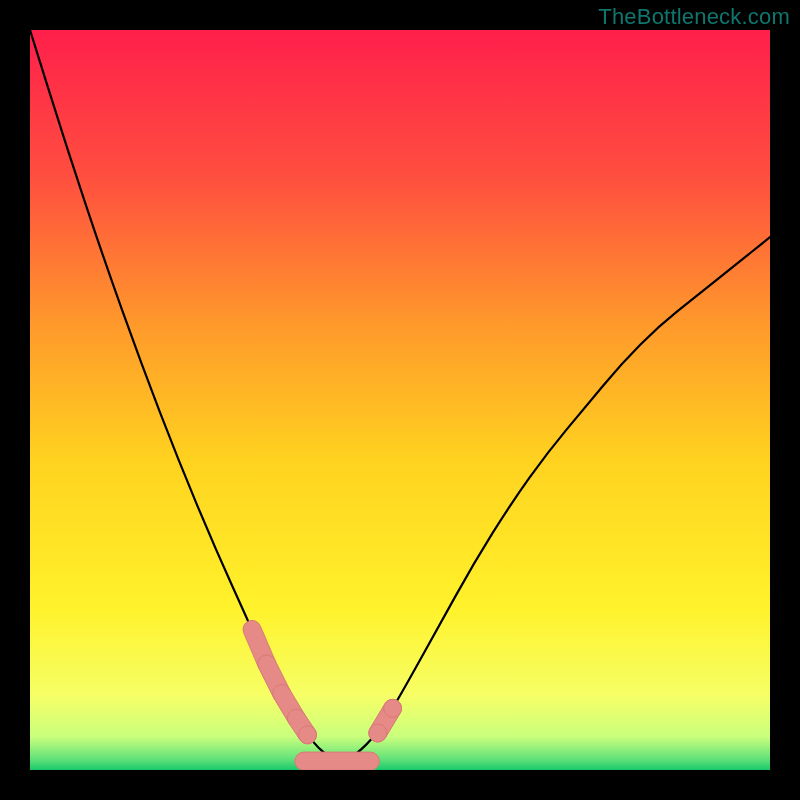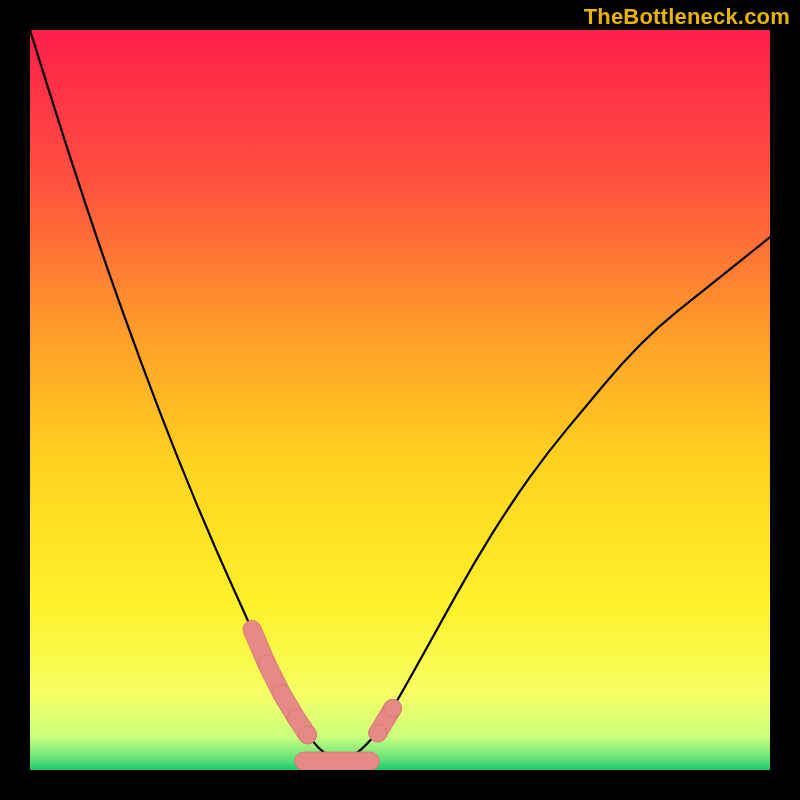--- a/index.html
+++ b/index.html
@@ -13,23 +13,23 @@
   }
   .frame {
     position: absolute;
     inset: 0;
     background: #000;
   }
   .watermark {
     position: absolute;
     top: 4px;
     right: 10px;
-    color: #eab308;
+    color: #0f766e;
     font-size: 22px;
-    font-weight: 700;
+    font-weight: 400;
     letter-spacing: 0.2px;
     z-index: 10;
     text-align: right;
   }
   .plot {
     position: absolute;
     left: 30px;
     top: 30px;
     width: 740px;
     height: 740px;

